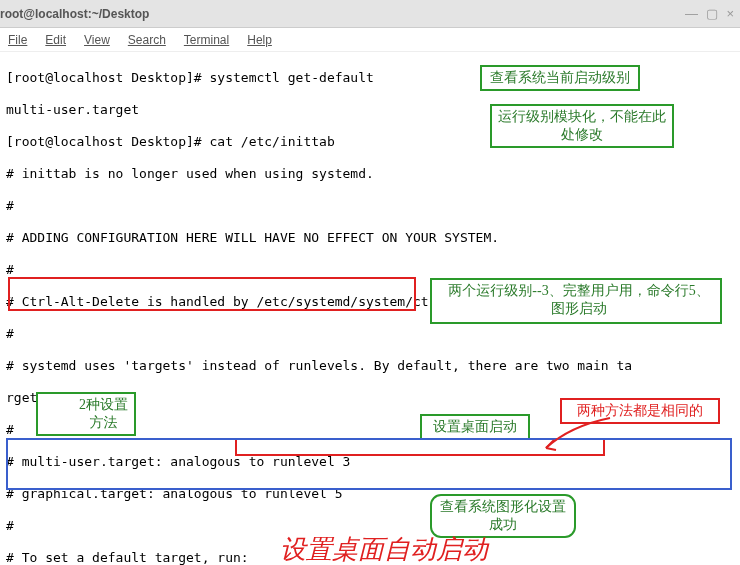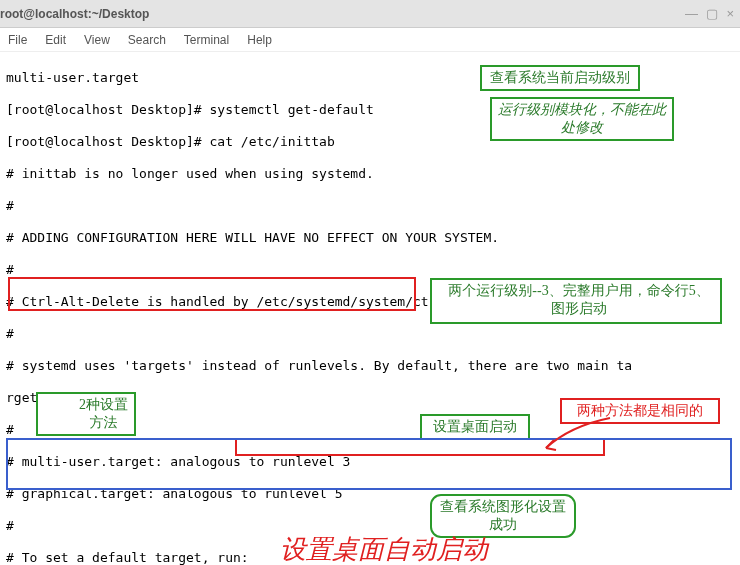--- a/index.html
+++ b/index.html
@@ -2,21 +2,21 @@
 <html><head>
 <meta charset="utf-8">
 <style>
 * { margin: 0; padding: 0; box-sizing: border-box; }
 body { font-family: monospace; font-size: 13px; background: #fff; width: 740px; height: 565px; position: relative; overflow: hidden; }
 .titlebar { height: 28px; background: #e4e4e4; border-bottom: 1px solid #ccc; display: flex; align-items: center; justify-content: flex-start; position: relative; }
 .titlebar-text { color: #555; font-weight: bold; font-family: sans-serif; font-size: 12px; }
 .window-controls { position: absolute; right: 6px; display: flex; gap: 8px; color: #999; font-family: sans-serif; }
 .window-controls span { cursor: pointer; }
 .menubar { height: 24px; display: flex; align-items: center; padding: 0 8px; gap: 18px; font-family: sans-serif; font-size: 12px; color: #555; border-bottom: 1px solid #eee; }
-.menubar span { cursor: pointer; }
+.menubar span { cursor: pointer; text-decoration: underline; }
 .terminal { padding: 2px 6px; white-space: pre; line-height: 16px; color: #000; position: relative; }
 .annot { position: absolute; border: 2px solid; padding: 2px 6px; font-family: "KaiTi", "SimSun", serif; font-size: 14px; background: #fff; color: #2a7a2a; white-space: normal; text-align: center; }
 .annot.green { border-color: #2a9a2a; }
 .annot.red-border { border-color: #e02020; color: #e02020; }
 .box-red { position: absolute; border: 2px solid #e02020; background: transparent; }
 .box-blue { position: absolute; border: 2px solid #3a5fcd; background: transparent; }
 .big-red-text { position: absolute; font-family: "KaiTi", "SimSun", serif; font-size: 26px; color: #e02020; font-style: italic; }
 svg.arrow { position: absolute; pointer-events: none; }
 </style>
 </head>
@@ -34,22 +34,22 @@
 <div class="menubar">
   <span>File</span>
   <span>Edit</span>
   <span>View</span>
   <span>Search</span>
   <span>Terminal</span>
   <span>Help</span>
 </div>
 
 <div class="terminal">
+<div>[root@localhost Desktop]# systemctl get-default</div>
 <div>multi-user.target</div>
-<div>[root@localhost Desktop]# systemctl get-default</div>
 <div>[root@localhost Desktop]# cat /etc/inittab</div>
 <div># inittab is no longer used when using systemd.</div>
 <div>#</div>
 <div># ADDING CONFIGURATION HERE WILL HAVE NO EFFECT ON YOUR SYSTEM.</div>
 <div>#</div>
 <div># Ctrl-Alt-Delete is handled by /etc/systemd/system/ctrl-alt-del.target</div>
 <div>#</div>
 <div># systemd uses 'targets' instead of runlevels. By default, there are two main ta</div>
 <div>rgets:</div>
 <div>#</div>
@@ -65,21 +65,21 @@
 
 
 
 
 
 
 
 </div>
 
 <div class="annot green" style="left:480px; top:65px; width:160px;">查看系统当前启动级别</div>
-<div class="annot green" style="left:490px; top:97px; width:184px;font-style:italic;">运行级别模块化，不能在此处修改</div>
+<div class="annot green" style="left:490px; top:104px; width:184px;">运行级别模块化，不能在此处修改</div>
 <div class="box-red" style="left:8px; top:277px; width:408px; height:34px;"></div>
 <div class="annot green" style="left:430px; top:278px; width:292px; height:46px; line-height:18px;padding-left:12px;">两个运行级别--3、完整用户用，命令行5、图形启动</div>
 <div class="annot green" style="left:36px; top:392px; width:100px;padding-left:41px;">2种设置方法</div>
 <div class="annot green" style="left:420px; top:414px; width:110px;">设置桌面启动</div>
 <div class="annot red-border" style="left:560px; top:398px; width:160px;">两种方法都是相同的</div>
 <div class="box-red" style="left:235px; top:438px; width:370px; height:18px;"></div>
 <div class="box-blue" style="left:6px; top:438px; width:726px; height:52px;"></div>
 <div class="annot green" style="left:430px; top:494px; width:146px;border-radius:11px;">查看系统图形化设置成功</div>
 <div class="big-red-text" style="left:280px; top:532px;">设置桌面自动启动</div>
 

